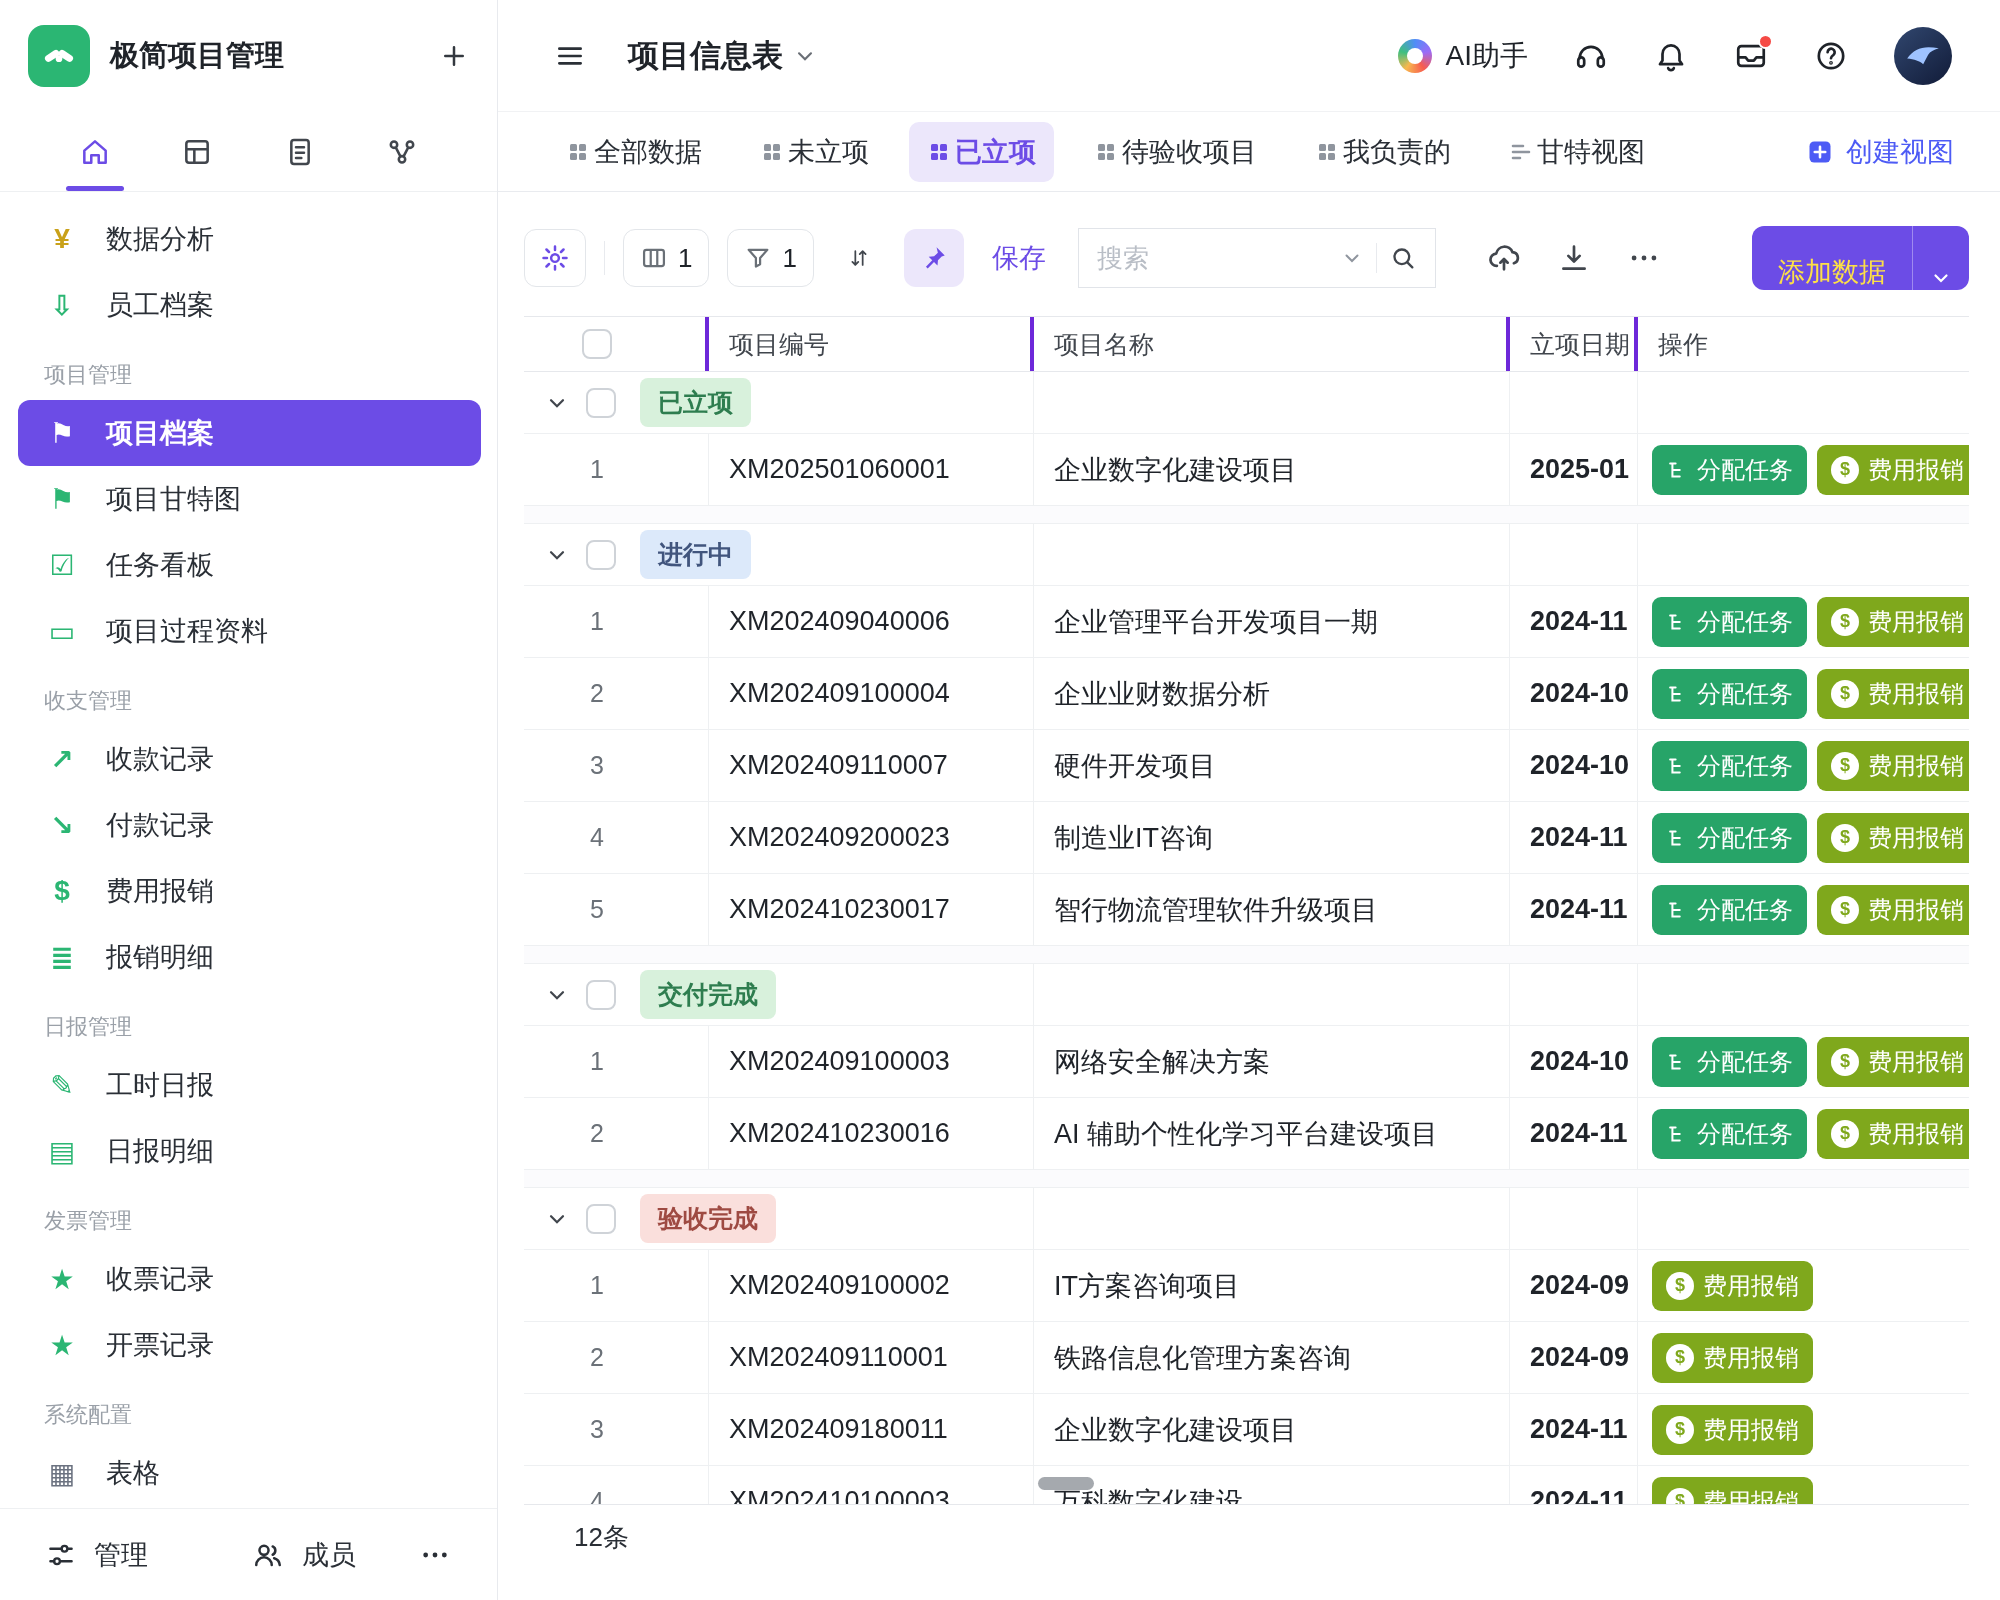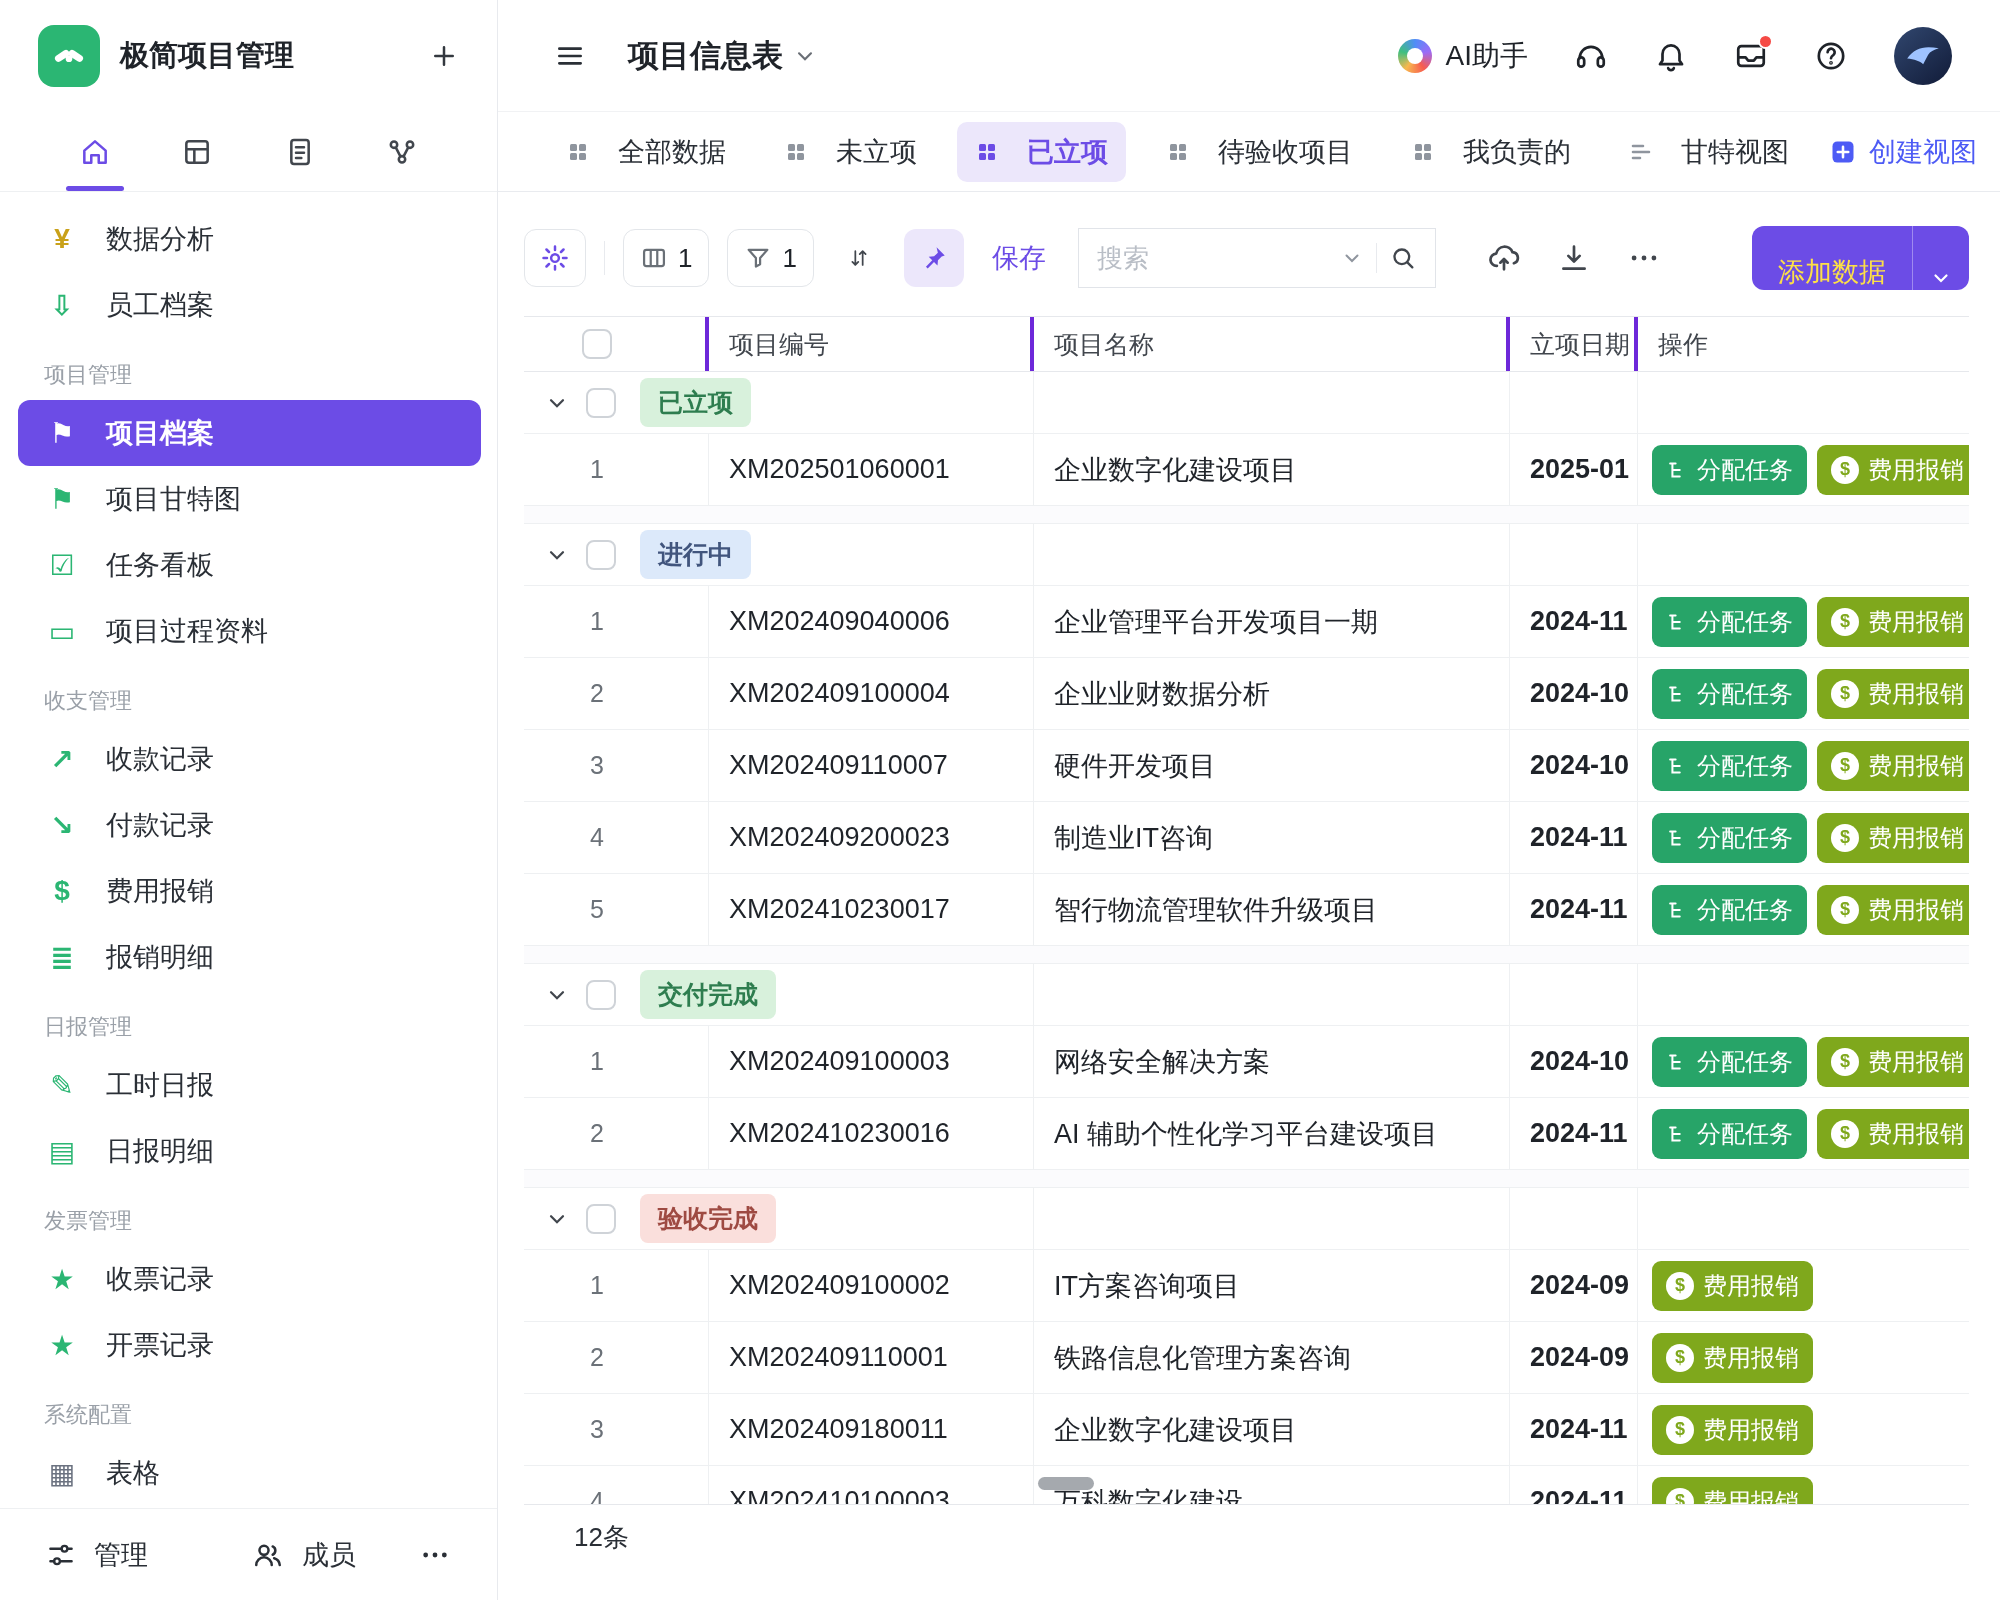--- a/index.html
+++ b/index.html
@@ -2,21 +2,21 @@
 <html><head>
 <meta charset="utf-8">
 <style>
   * { margin:0; padding:0; box-sizing:border-box; }
   body { font-family:"Liberation Sans","DejaVu Sans",sans-serif; background:#fff; color:#1f2329; }
   svg { display:block; }
   .page { width:2000px; height:1600px; display:flex; overflow:hidden; background:#fff; }
 
   
   .sidebar { width:498px; flex:none; border-right:1px solid #e8eaee; display:flex; flex-direction:column; position:relative; background:#fff; }
-  .side-top { height:112px; flex:none; display:flex; align-items:center; padding:0 38px; }
+  .side-top { height:112px; flex:none; display:flex; align-items:center; padding:0 28px; }
   .logo { width:62px; height:62px; border-radius:16px; background:#2BB673; display:flex; align-items:center; justify-content:center; margin-right:20px; flex:none; }
   .app-title { font-size:29px; font-weight:700; white-space:nowrap; }
   .side-plus { margin-left:auto; color:#33383f; cursor:pointer; }
   .side-nav { height:80px; flex:none; display:flex; justify-content:space-between; padding:0 58px; border-bottom:1px solid #eef0f2; }
   .side-nav-item { width:74px; display:flex; align-items:center; justify-content:center; color:#41464d; position:relative; cursor:pointer; }
   .side-nav-item.active { color:#6C4CE6; }
   .side-nav-item.active::after { content:""; position:absolute; left:8px; right:8px; bottom:0; height:5px; border-radius:3px; background:#6C4CE6; }
   .side-menu { flex:1; overflow:hidden; padding:14px 16px 0 18px; }
   .side-item { height:66px; border-radius:12px; display:flex; align-items:center; padding:0 26px; gap:26px; font-size:27px; color:#2a2f36; cursor:pointer; white-space:nowrap; }
   .side-item.active { background:#6C4CE6; color:#fff; font-weight:700; }
@@ -37,21 +37,21 @@
   .title-caret { color:#6a6f76; }
   .header-right { margin-left:auto; display:flex; align-items:center; gap:46px; }
   .ai-chip { display:flex; align-items:center; gap:14px; font-size:28px; cursor:pointer; }
   .ai-orb { width:34px; height:34px; border-radius:50%; background:conic-gradient(#4f8df7,#9b6bf7,#f75c4f,#f7b84f,#3fbf7f,#4f8df7); position:relative; }
   .ai-orb::after { content:""; position:absolute; inset:9px; background:#fff; border-radius:50%; }
   .hicon { color:#1f2329; position:relative; cursor:pointer; }
   .hicon .dot { position:absolute; top:-5px; right:-5px; width:15px; height:15px; border-radius:50%; background:#f54a45; border:2px solid #fff; }
   .avatar { width:58px; height:58px; border-radius:50%; background:linear-gradient(140deg,#31476f,#111b38); display:flex; align-items:center; justify-content:center; overflow:hidden; cursor:pointer; }
 
   .tabs-row { height:80px; flex:none; display:flex; align-items:center; gap:22px; padding:0 46px 0 50px; border-bottom:1px solid #e9ebef; }
-  .tab { display:flex; align-items:center; gap:28px; font-size:27px; color:#2a2f36; padding:12px 18px; border-radius:10px; cursor:pointer; white-space:nowrap; }
+  .tab { display:flex; align-items:center; gap:4px; font-size:27px; color:#2a2f36; padding:12px 18px; border-radius:10px; cursor:pointer; white-space:nowrap; }
   .tab .tab-ic { color:#8f959e; }
   .tab.active { background:#ECE7FB; color:#6C4CE6; font-weight:600; }
   .tab.active .tab-ic { color:#6C4CE6; }
   .create-view { margin-left:auto; display:flex; align-items:center; gap:12px; font-size:27px; color:#4D5BF5; cursor:pointer; white-space:nowrap; }
 
   .content { flex:1; position:relative; padding:34px 31px 0 26px; overflow:hidden; }
   .toolbar { display:flex; align-items:center; margin-bottom:26px; height:64px; }
   .tb-btn { height:58px; border:1px solid #e3e6ea; border-radius:12px; display:flex; align-items:center; justify-content:center; gap:10px; padding:0 16px; font-size:26px; color:#1f2329; background:#fff; cursor:pointer; }
   .tb-btn.icon-only { width:62px; padding:0; }
   .tb-plain { border:none; background:none; width:54px; }

